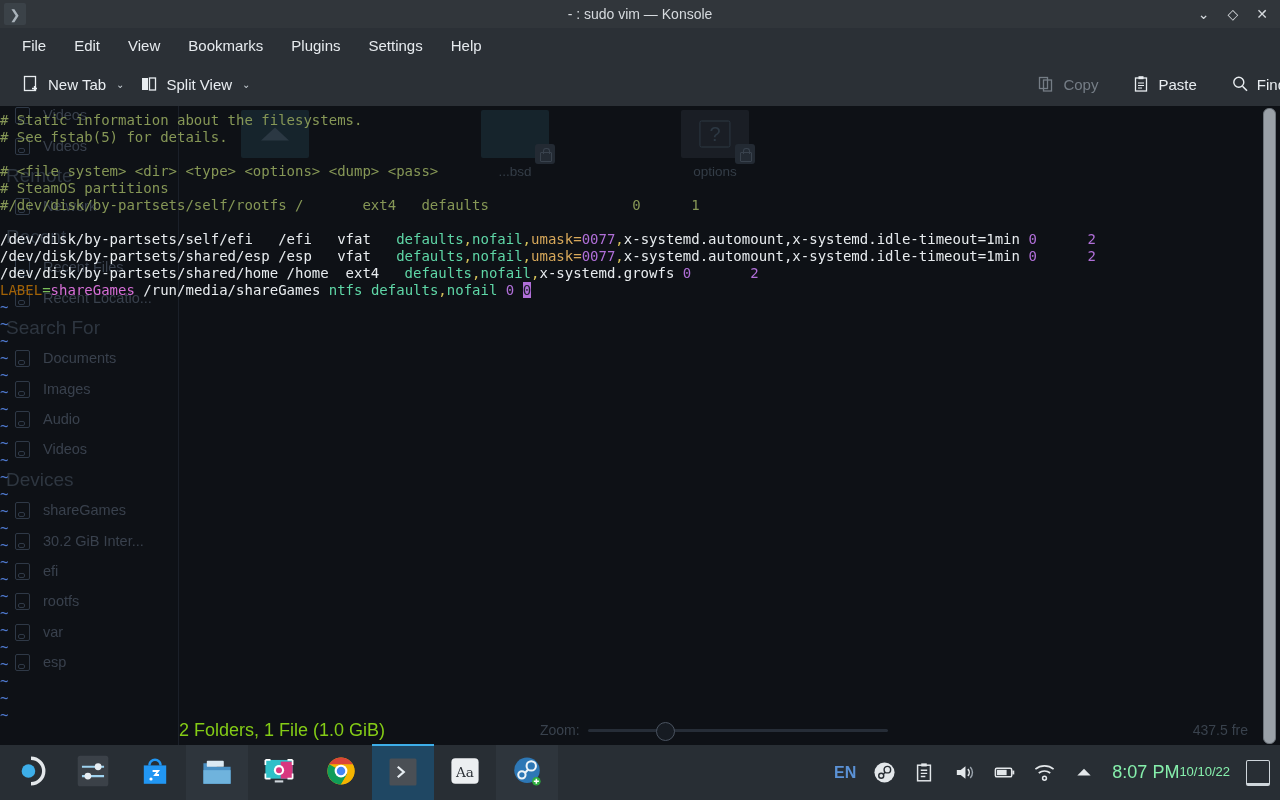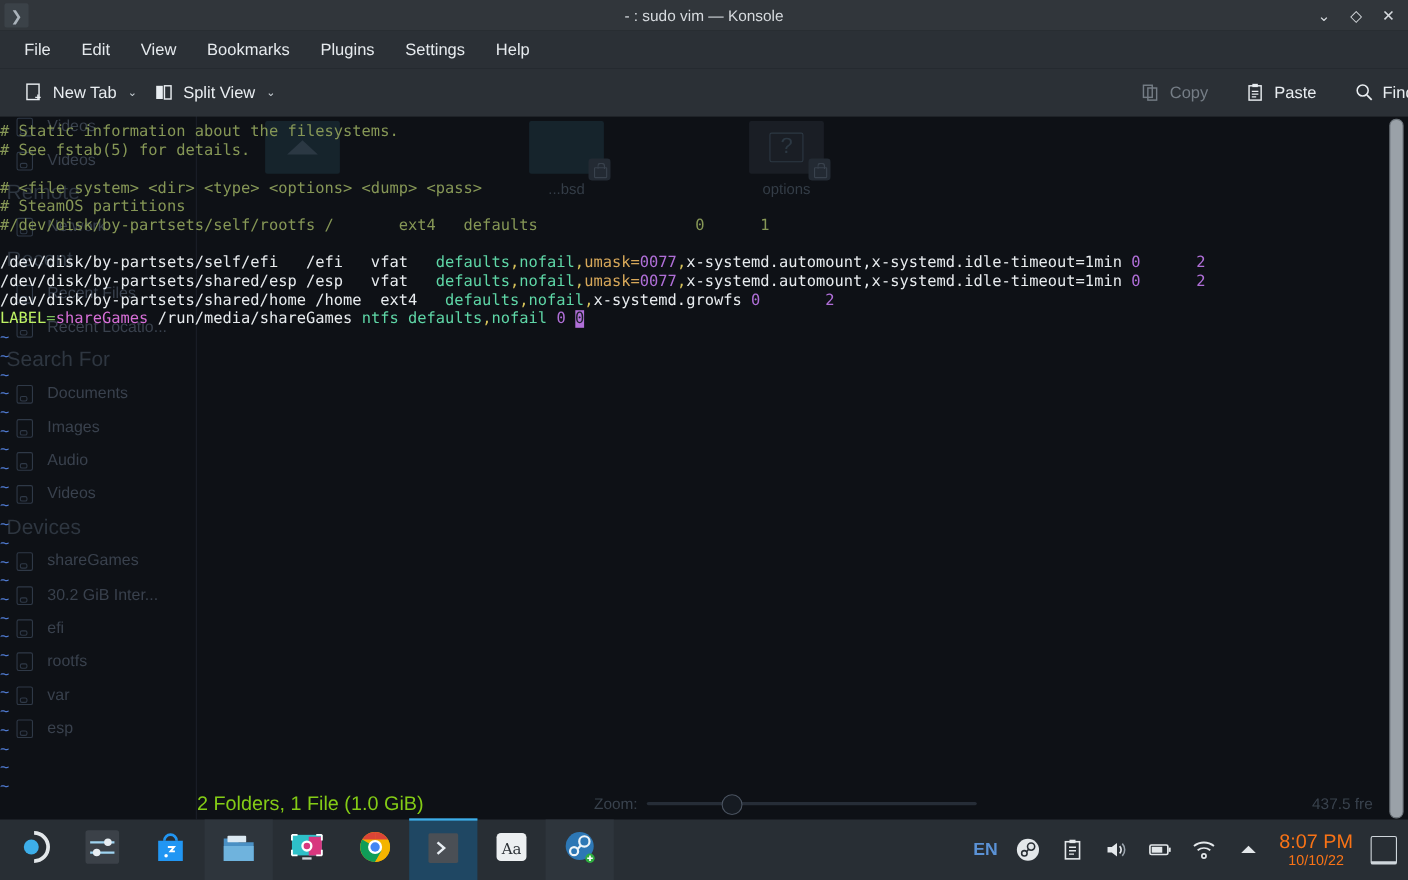--- a/index.html
+++ b/index.html
@@ -67,21 +67,21 @@
     font-family:"DejaVu Sans Mono","Liberation Mono",monospace;font-size:14px;line-height:17px;}
   .tline{position:absolute;left:0;white-space:pre;}
   .tilde{color:#4f7ad0;}
   .c-com{color:#869756;}
   .c-grn{color:#5fd7a7;}
   .c-wht{color:#e8ecef;}
   .c-yel{color:#d7c35a;}
   .c-org{color:#d7a85a;}
   .c-pur{color:#b06fd8;}
   .c-mag{color:#d76fd7;}
-  .c-lgrn{color:#bef264;}
+  .c-lgrn{color:#a16207;}
   .c-gn2{color:#7bbf5a;}
   .cursor{background:#b06fd8;color:#1a1f27;}
 
   .vstatus{position:absolute;left:0;bottom:0;width:1280px;height:22px;
     font-family:"DejaVu Sans Mono","Liberation Mono",monospace;font-size:14px;color:#e8ecef;}
   .vstatus .left{position:absolute;left:2px;top:2px;}
   .vstatus .pos{position:absolute;left:1104px;top:2px;}
   .vstatus .all{position:absolute;left:1218px;top:2px;}
 
   .tscroll{position:absolute;right:4px;top:108px;width:11px;height:634px;
@@ -89,21 +89,21 @@
 
   
   .taskbar{position:absolute;left:0;bottom:0;width:1280px;height:55px;background:#282e34;
     display:flex;align-items:center;}
   .launchers{display:flex;align-items:center;height:55px;}
   .task{width:62px;height:55px;display:flex;align-items:center;justify-content:center;position:relative;}
   .task.active{background:#1f4763;border-top:2px solid #3daee9;}
   .task.win{background:#2e353c;}
   .tray{margin-left:auto;display:flex;align-items:center;gap:16px;padding-right:10px;color:#e3e7ea;}
   .tray-ico{width:24px;height:24px;display:flex;align-items:center;justify-content:center;}
-  .clock{display:flex;flex-direction:column;align-items:center;line-height:1.08;color:#f97316;}
+  .clock{display:flex;flex-direction:row;align-items:center;line-height:1.08;color:#86efac;}
   .clock .t{font-size:18px;}
   .clock .d{font-size:13px;}
   .lang{color:#5b92d6;font-size:16px;font-weight:bold;}
   .showdesk{width:22px;height:22px;border:1.6px solid #cfd6db;border-bottom-width:3px;border-radius:2px;}
 </style>
 </head>
 <body>
 
 <div id="app">
 

